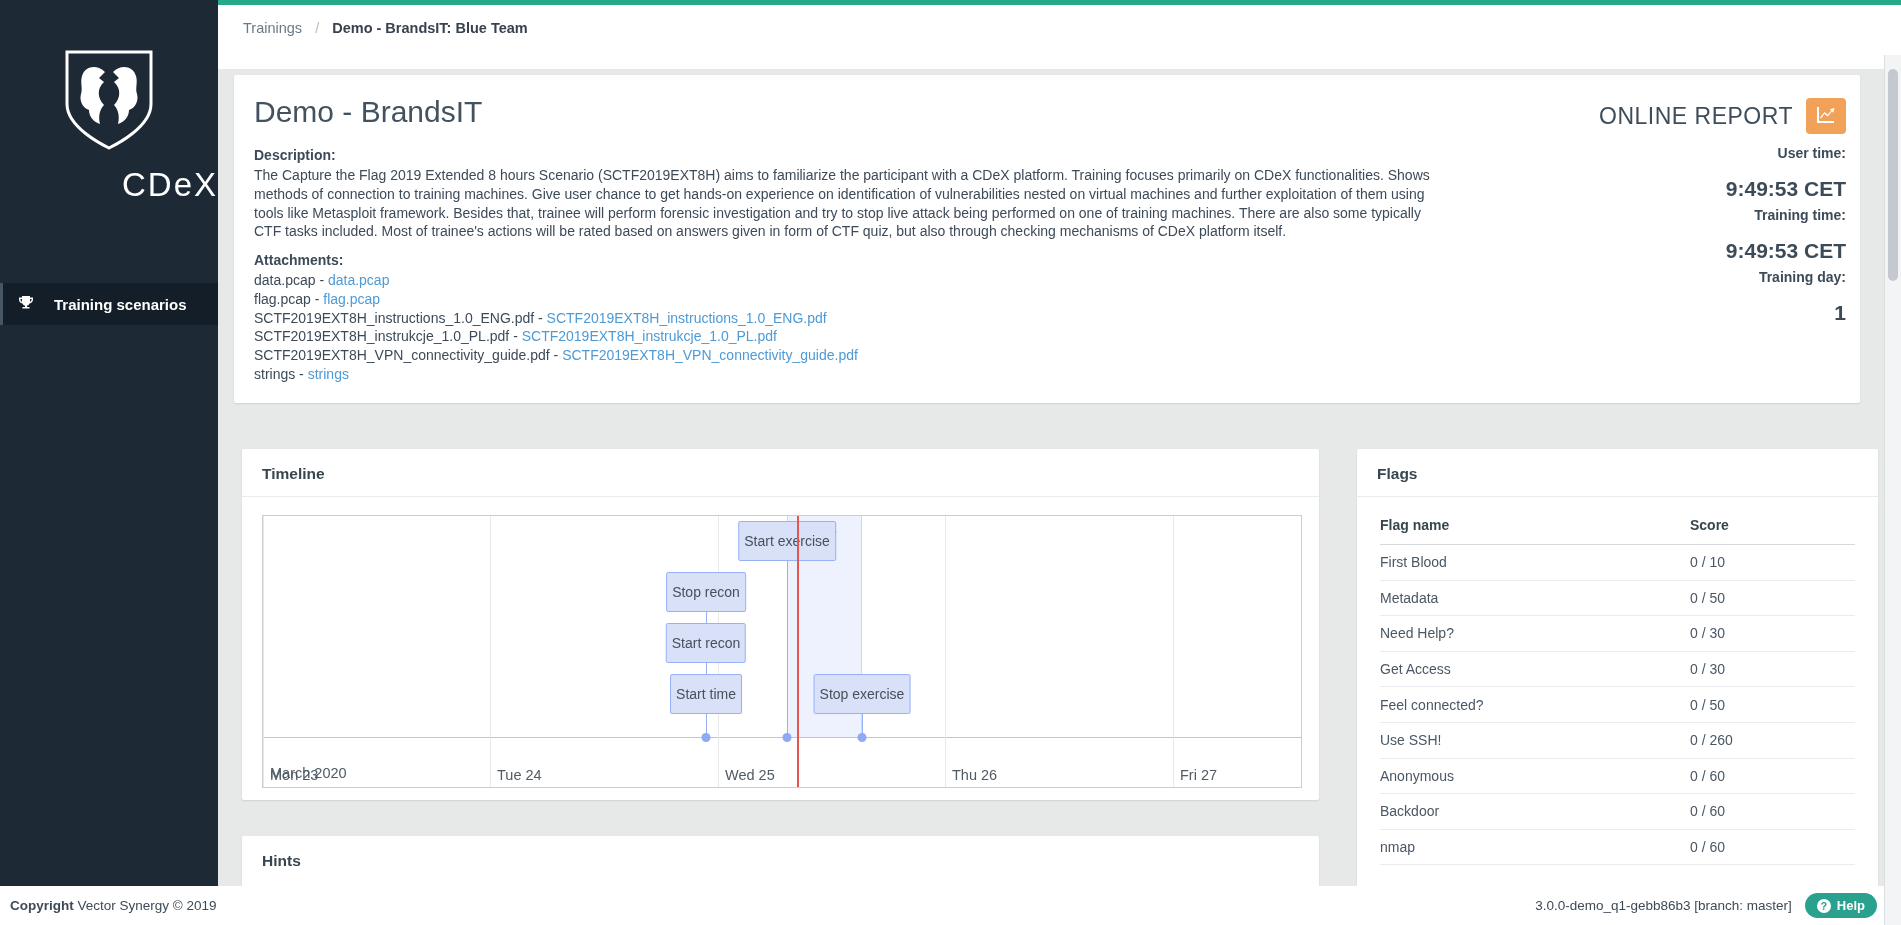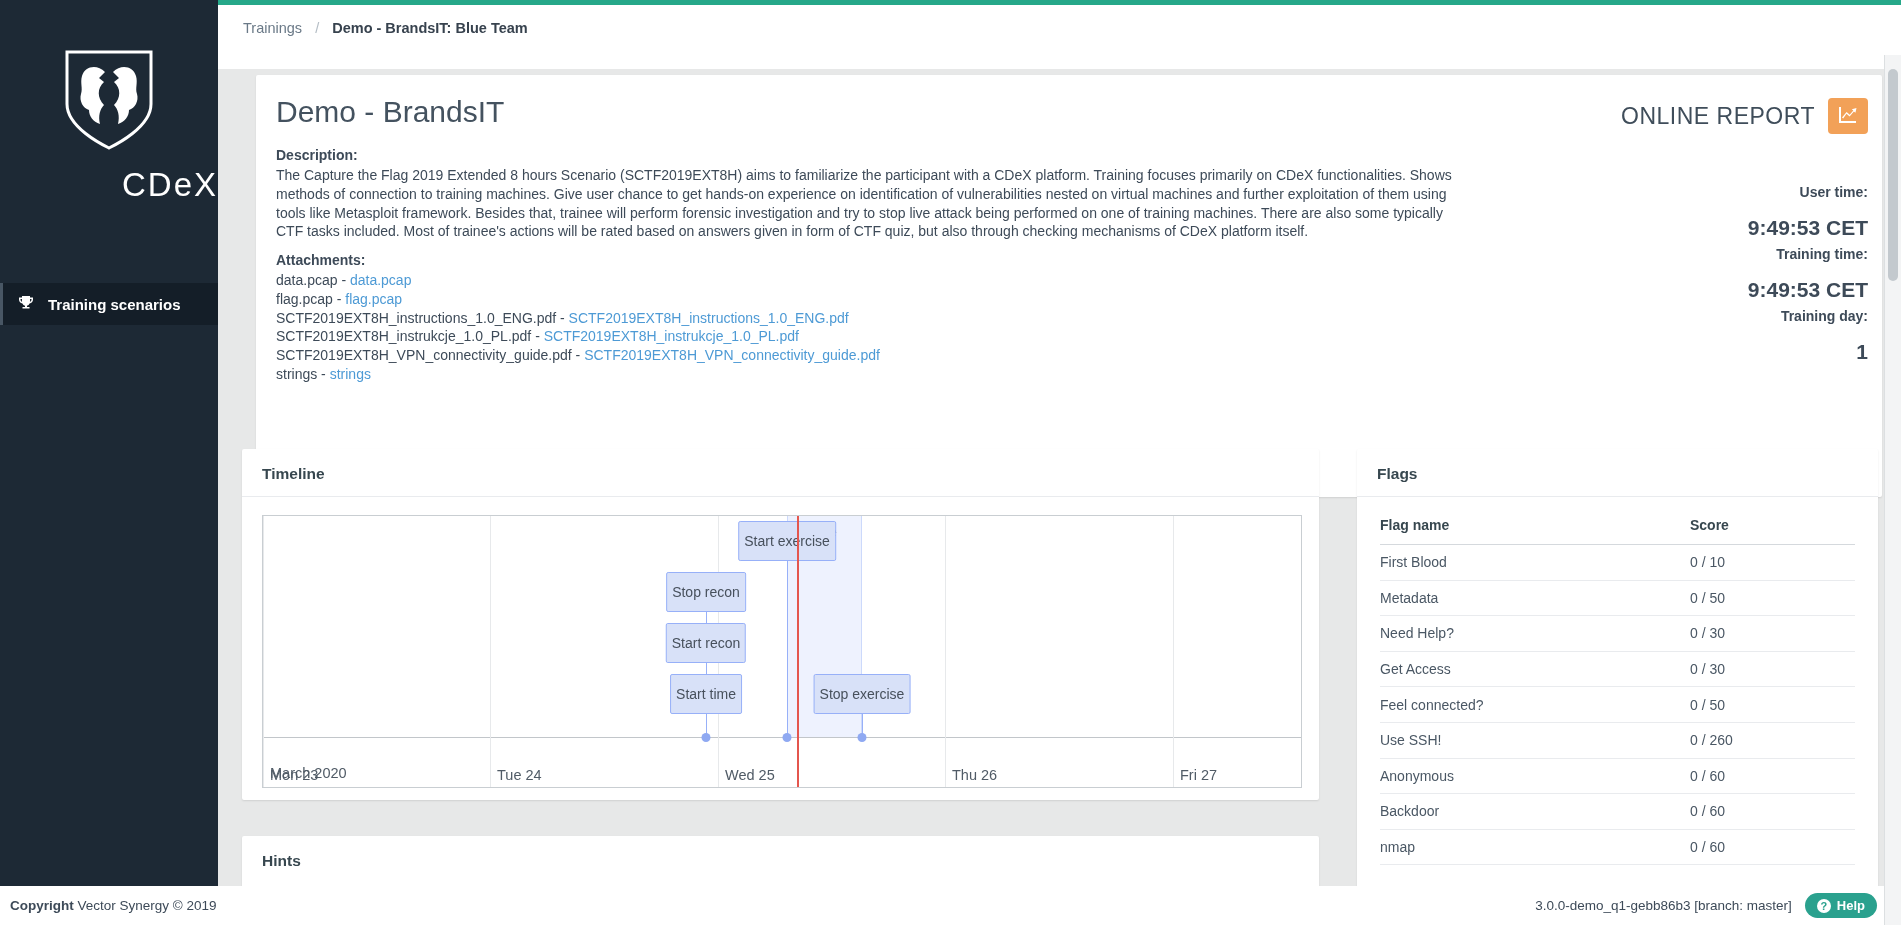--- a/index.html
+++ b/index.html
@@ -9,50 +9,50 @@
     background:#e7e8e8;
     color:#3d4a58;
     overflow:hidden;
     position:relative;
   }
   
   .sidebar { position:absolute; left:0; top:0; width:218px; height:886px; background:#1d2935; }
   .logo-wrap { position:absolute; top:48px; left:0; width:218px; text-align:center; }
   .logo-word { margin-top:10px; color:#fff; font-size:33px; font-weight:400; letter-spacing:2px;text-align:right; }
   .nav-item { position:absolute; top:283px; left:0; width:218px; height:42px; background:#141e28;
-    border-left:3px solid #485664; display:flex; align-items:center; gap:14px; padding-left:15px;
+    border-left:3px solid #485664; display:flex; align-items:center; gap:20px; padding-left:15px;
     color:#fff; font-size:15px; font-weight:700; cursor:pointer; }
   
   .topbar { position:absolute; left:218px; top:0; width:1683px; height:69px; background:#fff;
     border-top:5px solid #26a889; }
   .breadcrumb { padding:15px 0 0 25px; font-size:14.5px; }
   .breadcrumb a { color:#6a7987; text-decoration:none; cursor:pointer; }
   .breadcrumb .sep { color:#b3bcc4; margin:0 9px; }
   .breadcrumb strong { color:#37424e; font-weight:700; }
   
   .card { position:absolute; background:#fff; border-radius:2px; box-shadow:0 1px 2px rgba(0,0,0,.10); }
-  .main-card { left:256px; top:75px; width:1626px; height:422px; }
+  .main-card { left:234px; top:75px; width:1626px; height:328px; }
   .timeline-card { left:242px; top:449px; width:1077px; height:351px; }
   .flags-card { left:1357px; top:449px; width:521px; height:580px; }
   .hints-card { left:242px; top:836px; width:1077px; height:90px; }
   .panel-title { font-size:15.5px; font-weight:700; color:#37474f; padding:16px 20px 13px;
     border-bottom:1px solid #e9ebee; }
   
   .scenario-title { position:absolute; left:20px; top:20px; font-size:30px; font-weight:300; color:#44525f; }
   .desc-label { position:absolute; left:20px; top:72px; font-size:14px; font-weight:700; }
   .desc-text { position:absolute; left:20px; top:91px; width:1188px; font-size:14px; line-height:1.34; }
   .attach-label { position:absolute; left:20px; top:177px; font-size:14px; font-weight:700; }
   .attachments { position:absolute; left:20px; top:196px; font-size:14px; line-height:1.34; }
   a.link { color:#4d9ad5; text-decoration:none; cursor:pointer; }
   .report-row { position:absolute; right:14px; top:23px; display:flex; align-items:center; gap:13px; }
   .report-label { font-size:23px; font-weight:300; color:#3f4d5a; letter-spacing:.5px; }
   .report-btn { width:40px; height:36px; background:#f2a158; border:none; border-radius:4px;
     display:flex; align-items:center; justify-content:center; cursor:pointer; }
   .info-group { position:absolute; right:14px; text-align:right; }
-  .info-label { font-size:14px; font-weight:700; color:#3d4a58;margin-top:39px; }
+  .info-label { font-size:14px; font-weight:700; color:#3d4a58; }
   .info-value { font-size:21px; font-weight:700; color:#3d4a58; margin-top:16px; }
   
   .chart { position:absolute; left:20px; top:66px; width:1040px; height:273px;
     border:1px solid #c9ced2; overflow:hidden; }
   .gridline { position:absolute; top:0; width:1px; height:271px; background:#e7e9eb; z-index:1; }
   .axis { position:absolute; left:0; width:1038px; top:221px; height:1px; background:#c2c6ca; z-index:1; }
   .day-label { position:absolute; top:227px; font-size:14.5px; color:#505b66; z-index:2;margin-top:24px; }
   .month-label { position:absolute; left:7px; top:249px; font-size:14.5px; color:#505b66; z-index:2; }
   .shade { position:absolute; top:0; height:221px; background:rgba(151,176,248,.16);
     border-left:1px solid rgba(151,176,248,.38); border-right:1px solid rgba(151,176,248,.38); z-index:2; }

